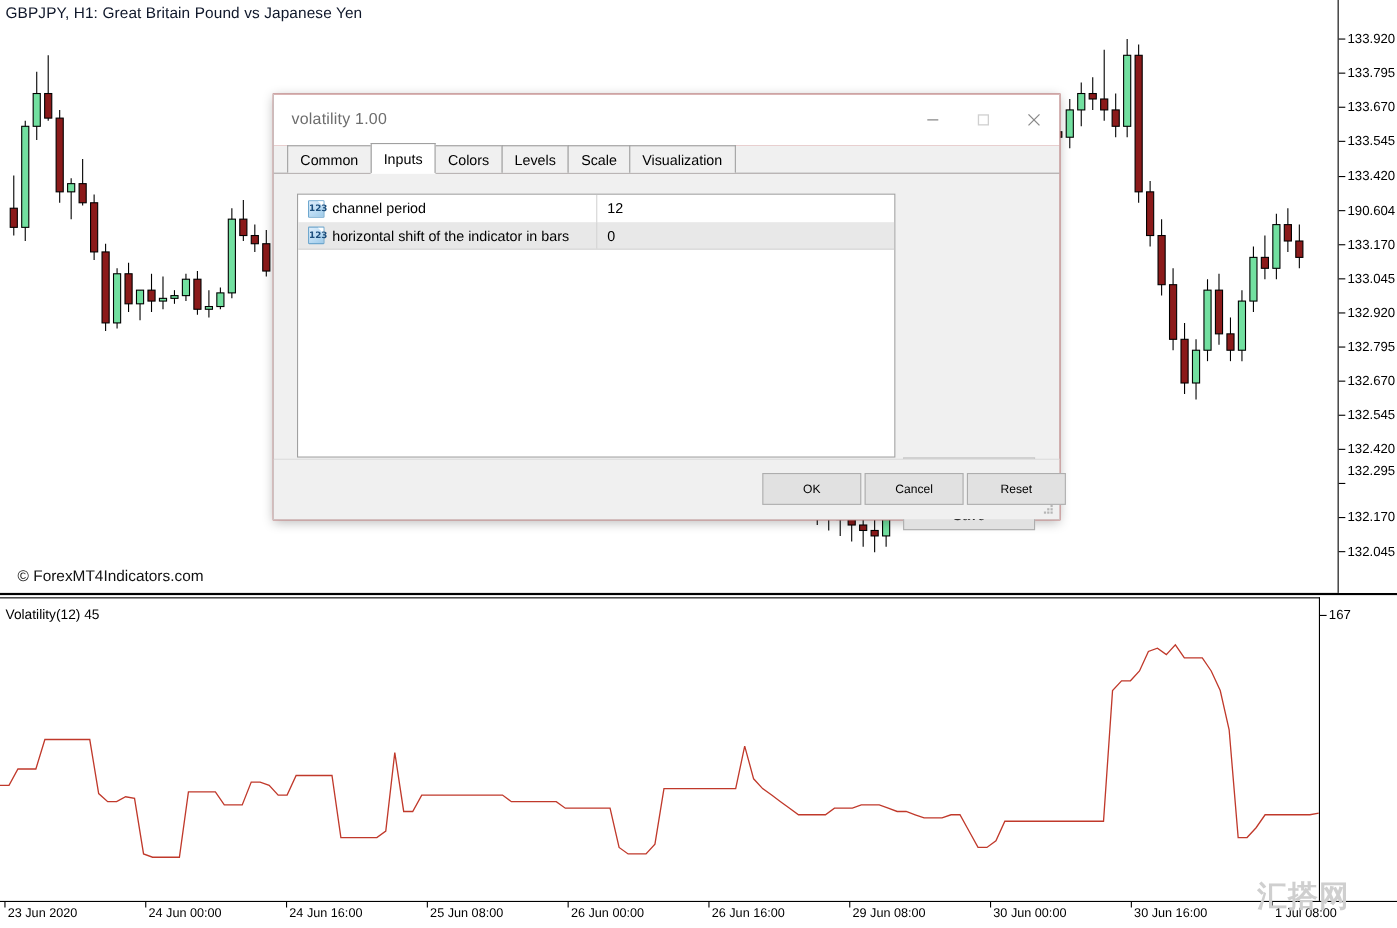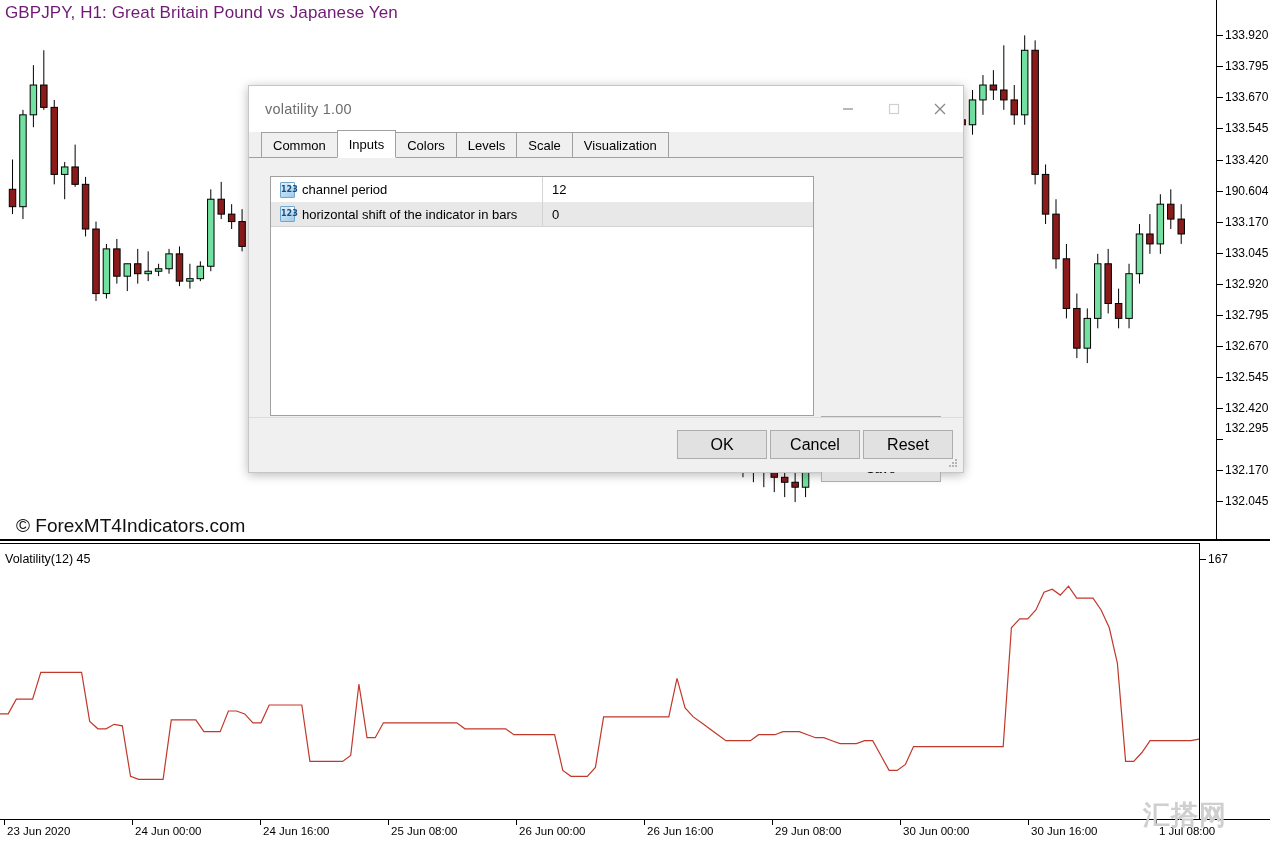--- a/index.html
+++ b/index.html
@@ -13,31 +13,31 @@
 
   
   .pane-main {
     position: absolute; left: 0; top: 0;
     width: 1270px; height: 541px;
     background: #ffffff;
     border-bottom: 2px solid #000;
   }
   .chart-title {
     position: absolute; left: 5px; top: 3px;
-    font-size: 17px; color: #701a75; white-space: nowrap;
+    font-size: 14px; color: #0f172a; white-space: nowrap;
     letter-spacing: .1px;
   }
   .plot-area {
     position: absolute; left: 0; top: 0;
     width: 1200px; height: 539px;
     overflow: hidden;
   }
   .copyright {
     position: absolute; left: 16px; top: 515px;
-    font-size: 19px; color: #111; white-space: nowrap;
+    font-size: 14px; color: #111; white-space: nowrap;
   }
 
   
   .price-axis {
     position: absolute; right: 0; top: 0;
     width: 54px; height: 539px;
     border-left: 1px solid #000;
     background: #fff;
   }
   .price-label {
@@ -225,23 +225,24 @@
     position: absolute; left: 0; bottom: 0;
     width: 100%; height: 55px;
     background: #f0f0f0;
     border-top: 1px solid #dcdcdc;
   }
   .foot-btn {
     position: absolute; top: 12px;
     width: 90px; height: 29px;
     background: #e1e1e1;
     border: 1px solid #adadad;
-    font-size: 16px; color: #000;
+    font-size: 11px; color: #000;
     display: flex; align-items: center; justify-content: center;
     cursor: default;
+    margin-left: 16px;
   }
   .btn-ok { left: 428px; }
   .btn-cancel { left: 521px; }
   .btn-reset { left: 614px; }
   .grip {
     position: absolute; right: 4px; bottom: 3px;
     width: 12px; height: 12px;
   }
 </style>
 </head>

